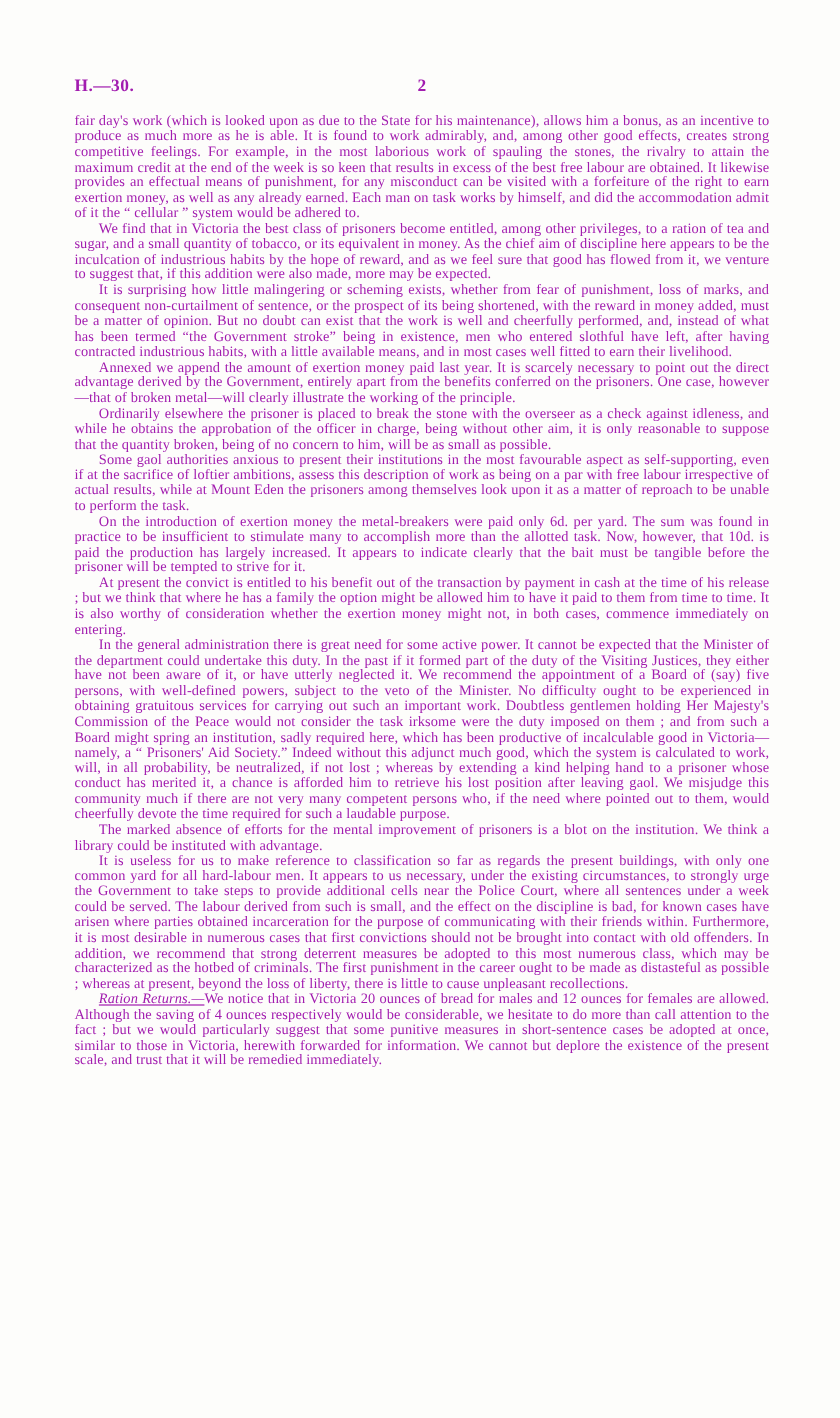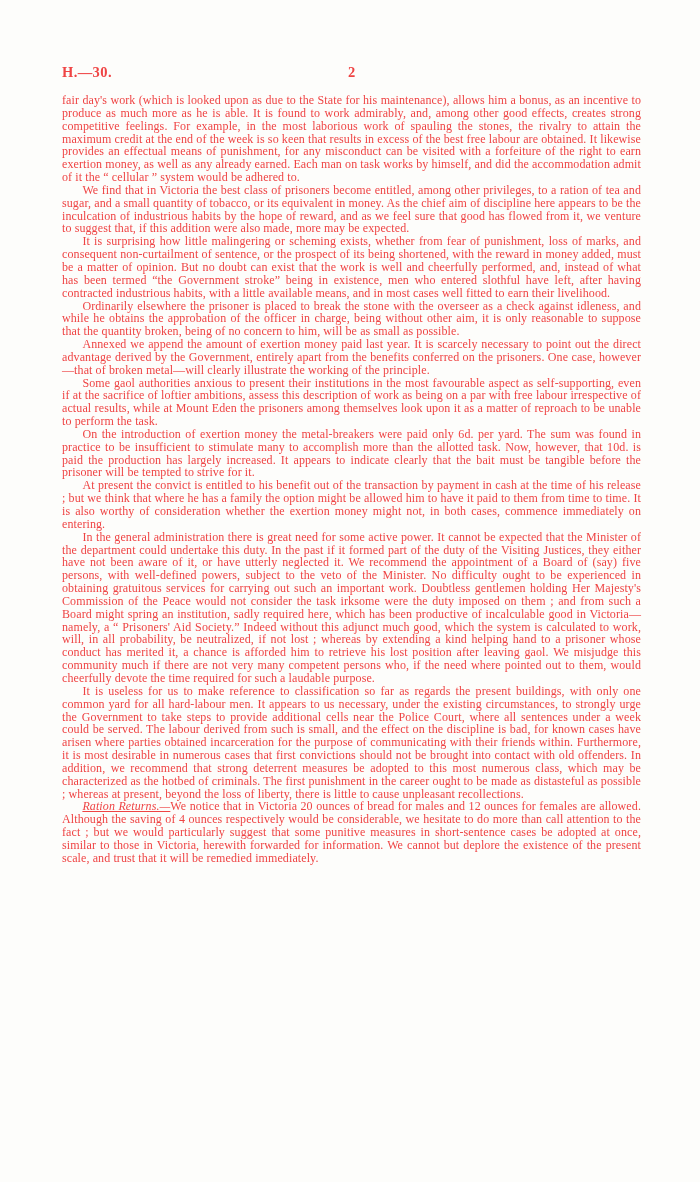--- a/index.html
+++ b/index.html
@@ -7,21 +7,21 @@
     padding: 0;
     background: #f4f4f1;
     font-family: "Liberation Serif", "DejaVu Serif", serif;
   }
   .page {
     position: relative;
     width: 700px;
     height: 1182px;
     margin: 0 auto;
     background: #fdfdfb;
-    color: #ef4444;
+    color: #a21caf;
     overflow: hidden;
     box-sizing: border-box;
   }
   .inner {
     position: absolute;
     left: 62px;
     top: 64px;
     width: 579px;
   }
   .header {
@@ -71,23 +71,24 @@
 <div class="page">
   <div class="inner">
     <div class="header">
       <span class="header-left">H.—30.</span>
       <span class="page-number">2</span>
     </div>
     <div class="body-text">
       <p class="no-indent">fair day's work (which is looked upon as due to the State for his maintenance), allows him a bonus, as an incentive to produce as much more as he is able. It is found to work admirably, and, among other good effects, creates strong competitive feelings. For example, in the most laborious work of spauling the stones, the rivalry to attain the maximum credit at the end of the week is so keen that results in excess of the best free labour are obtained. It likewise provides an effectual means of punishment, for any misconduct can be visited with a forfeiture of the right to earn exertion money, as well as any already earned. Each man on task works by himself, and did the accommodation admit of it the “ cellular ” system would be adhered to.</p>
       <p>We find that in Victoria the best class of prisoners become entitled, among other privileges, to a ration of tea and sugar, and a small quantity of tobacco, or its equivalent in money. As the chief aim of discipline here appears to be the inculcation of industrious habits by the hope of reward, and as we feel sure that good has flowed from it, we venture to suggest that, if this addition were also made, more may be expected.</p>
       <p>It is surprising how little malingering or scheming exists, whether from fear of punishment, loss of marks, and consequent non-curtailment of sentence, or the prospect of its being shortened, with the reward in money added, must be a matter of opinion. But no doubt can exist that the work is well and cheerfully performed, and, instead of what has been termed “the Government stroke” being in existence, men who entered slothful have left, after having contracted industrious habits, with a little available means, and in most cases well fitted to earn their livelihood.</p>
+      <p>Annexed we append the amount of exertion money paid last year. It is scarcely necessary to point out the direct advantage derived by the Government, entirely apart from the benefits conferred on the prisoners. One case, however—that of broken metal—will clearly illustrate the working of the principle.</p>
       <p>Ordinarily elsewhere the prisoner is placed to break the stone with the overseer as a check against idleness, and while he obtains the approbation of the officer in charge, being without other aim, it is only reasonable to suppose that the quantity broken, being of no concern to him, will be as small as possible.</p>
-      <p>Annexed we append the amount of exertion money paid last year. It is scarcely necessary to point out the direct advantage derived by the Government, entirely apart from the benefits conferred on the prisoners. One case, however—that of broken metal—will clearly illustrate the working of the principle.</p>
       <p>Some gaol authorities anxious to present their institutions in the most favourable aspect as self-supporting, even if at the sacrifice of loftier ambitions, assess this description of work as being on a par with free labour irrespective of actual results, while at Mount Eden the prisoners among themselves look upon it as a matter of reproach to be unable to perform the task.</p>
       <p>On the introduction of exertion money the metal-breakers were paid only 6d. per yard. The sum was found in practice to be insufficient to stimulate many to accomplish more than the allotted task. Now, however, that 10d. is paid the production has largely increased. It appears to indicate clearly that the bait must be tangible before the prisoner will be tempted to strive for it.</p>
       <p>At present the convict is entitled to his benefit out of the transaction by payment in cash at the time of his release ; but we think that where he has a family the option might be allowed him to have it paid to them from time to time. It is also worthy of consideration whether the exertion money might not, in both cases, commence immediately on entering.</p>
       <p>In the general administration there is great need for some active power. It cannot be expected that the Minister of the department could undertake this duty. In the past if it formed part of the duty of the Visiting Justices, they either have not been aware of it, or have utterly neglected it. We recommend the appointment of a Board of (say) five persons, with well-defined powers, subject to the veto of the Minister. No difficulty ought to be experienced in obtaining gratuitous services for carrying out such an important work. Doubtless gentlemen holding Her Majesty's Commission of the Peace would not consider the task irksome were the duty imposed on them ; and from such a Board might spring an institution, sadly required here, which has been productive of incalculable good in Victoria—namely, a “ Prisoners' Aid Society.” Indeed without this adjunct much good, which the system is calculated to work, will, in all probability, be neutralized, if not lost ; whereas by extending a kind helping hand to a prisoner whose conduct has merited it, a chance is afforded him to retrieve his lost position after leaving gaol. We misjudge this community much if there are not very many competent persons who, if the need where pointed out to them, would cheerfully devote the time required for such a laudable purpose.</p>
+      <p>The marked absence of efforts for the mental improvement of prisoners is a blot on the institution. We think a library could be instituted with advantage.</p>
       <p>It is useless for us to make reference to classification so far as regards the present buildings, with only one common yard for all hard-labour men. It appears to us necessary, under the existing circumstances, to strongly urge the Government to take steps to provide additional cells near the Police Court, where all sentences under a week could be served. The labour derived from such is small, and the effect on the discipline is bad, for known cases have arisen where parties obtained incarceration for the purpose of communicating with their friends within. Furthermore, it is most desirable in numerous cases that first convictions should not be brought into contact with old offenders. In addition, we recommend that strong deterrent measures be adopted to this most numerous class, which may be characterized as the hotbed of criminals. The first punishment in the career ought to be made as distasteful as possible ; whereas at present, beyond the loss of liberty, there is little to cause unpleasant recollections.</p>
       <p><span class="lead-italic">Ration Returns.—</span><span>We notice that in Victoria 20 ounces of bread for males and 12 ounces for females are allowed. Although the saving of 4 ounces respectively would be considerable, we hesitate to do more than call attention to the fact ; but we would particularly suggest that some punitive measures in short-sentence cases be adopted at once, similar to those in Victoria, herewith forwarded for information. We cannot but deplore the existence of the present scale, and trust that it will be remedied immediately.</span></p>
     </div>
   </div>
 </div>
 
 </body></html>

